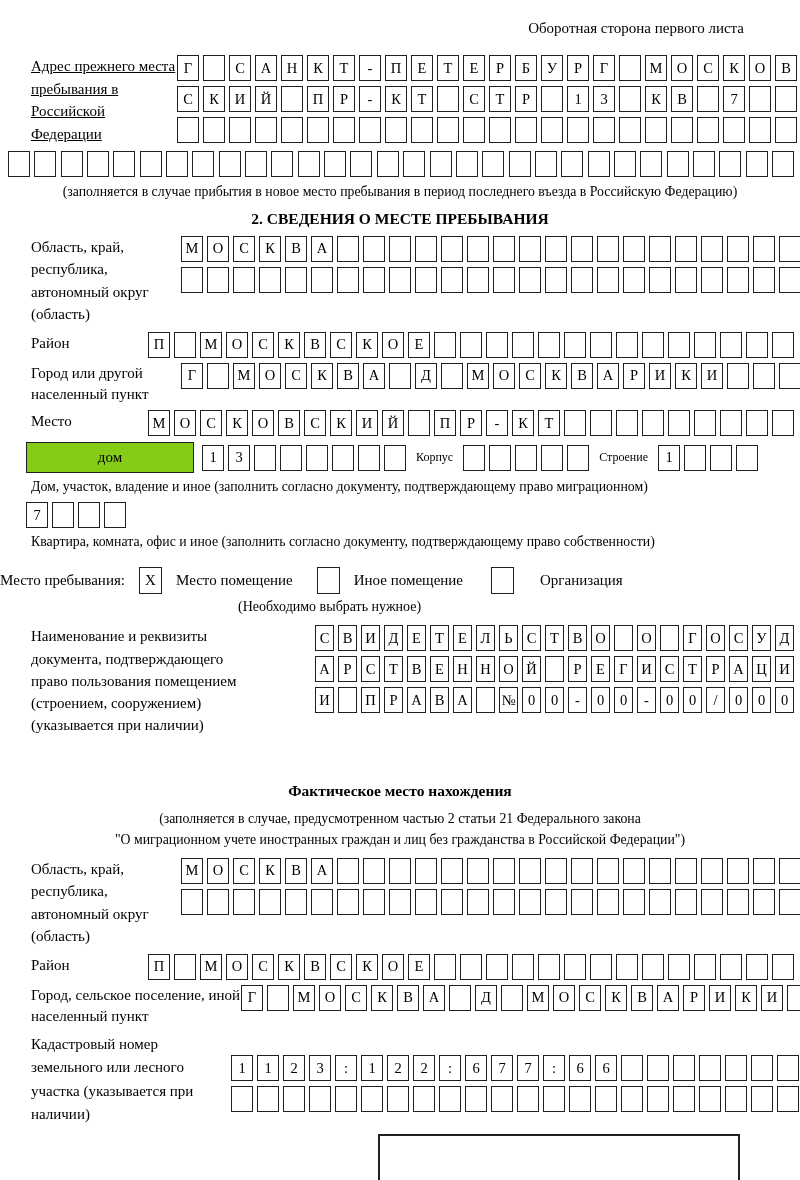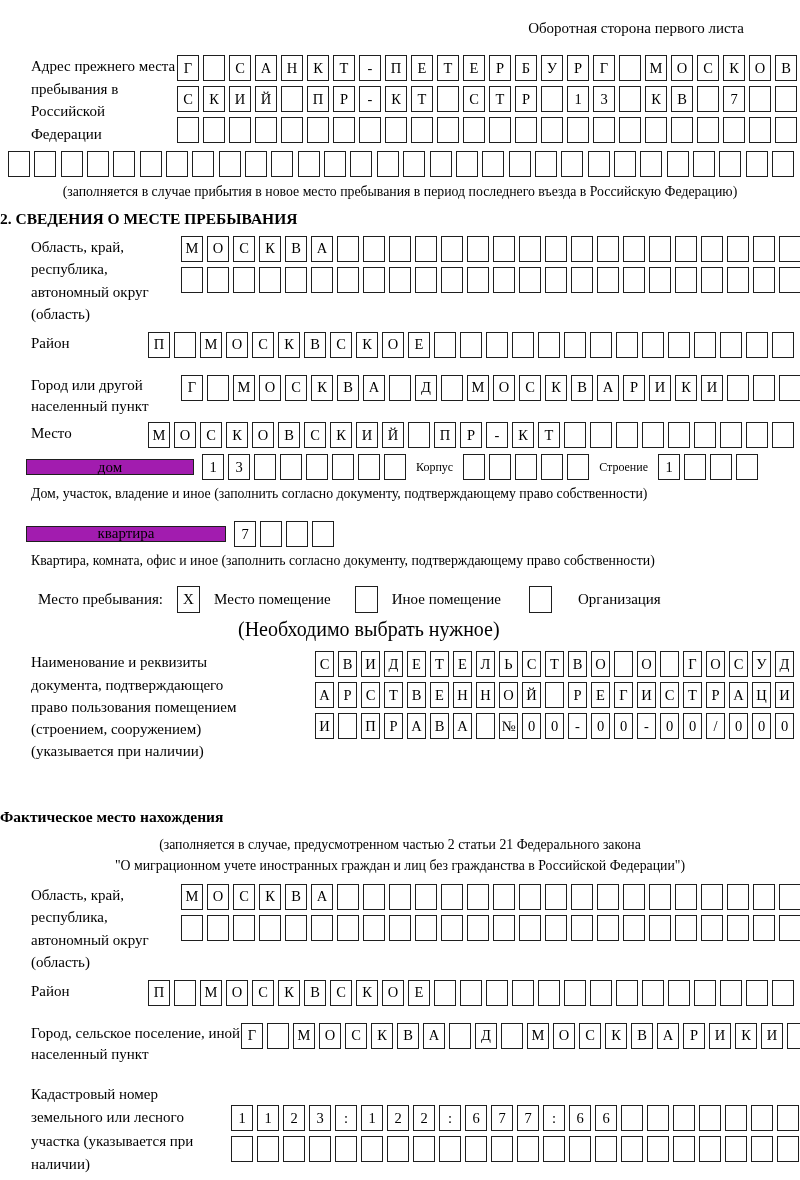--- a/index.html
+++ b/index.html
@@ -8,21 +8,21 @@
     width:800px; height:1180px; overflow:hidden;
     font-family:"Liberation Serif","DejaVu Serif",serif;
     color:#000; font-size:15px; position:relative;
   }
   .page { width:800px; height:1180px; padding-top:20px; }
 
   .hdr-note { text-align:right; padding-right:56px; font-size:15px; }
 
   .frow { display:flex; align-items:flex-start; padding-left:31px; padding-right:6px; }
   .lbl { font-size:15px; line-height:1.5; flex:0 0 auto; }
-  .lbl-prev { width:146px; }
+  .lbl-prev { width:146px;text-decoration:underline; }
   .lbl-region { width:150px; }
   .lbl-city2 { width:210px; line-height:1.45; }
   .lbl-cad { width:200px; line-height:1.55; }
   .lbl-doc { width:228px; line-height:1.48; }
 
   .cellrow { display:flex; gap:4px; margin-left:auto; }
   .cellstack { display:flex; flex-direction:column; gap:5px; margin-left:auto; }
   .cellstack .cellrow { margin-left:0; }
   .cell {
     width:22px; min-width:22px; height:26px;
@@ -30,44 +30,44 @@
     display:flex; align-items:center; justify-content:center;
     font-size:14.5px; line-height:1; background:#fff;
   }
   .doc-cells .cell { width:19px; min-width:19px; }
   .fullrow { padding:6px 6px 0 8px; }
   .fullrow .cellrow { margin-left:0; justify-content:space-between; width:100%; }
 
   .note { font-size:13.8px; line-height:1.35; }
   .note-c { text-align:center; margin-top:6px; }
   .note-l { padding-left:31px; margin-top:5px; }
-  .h-bold { font-weight:bold; font-size:15.5px; }
+  .h-bold { text-align:center; font-weight:bold; font-size:15.5px; }
 
   .inline-row { display:flex; align-items:center; gap:8px; padding-left:26px; }
   .wbox {
-    height:16px; border:1.6px solid #1f1f1f;
+    height:31px; border:1.6px solid #1f1f1f;
     display:flex; align-items:center; justify-content:center;
-    font-size:15px; background:#a21caf;
+    font-size:15px; background:#84cc16;
   }
   .box-house { width:168px; }
   .box-apt { width:200px; }
   .inline-lbl { font-size:12px; padding:0 2px; }
 
-  .stay-row { display:flex; align-items:center; padding-left:38px; gap:14px; margin-top:16px; }
+  .stay-row { display:flex; align-items:center; gap:14px; margin-top:16px; }
   .chk {
     width:23px; min-width:23px; height:27px; border:1.6px solid #1f1f1f;
     display:flex; align-items:center; justify-content:center; font-size:15px;
   }
-  .choose-note { font-size:20px; margin-top:5px; padding-left:238px; }
+  .choose-note { font-size:14px; margin-top:5px; padding-left:238px; }
 
   .stamp-wrap { width:438px; margin-left:auto; margin-right:22px; margin-top:8px;
     display:flex; flex-direction:column; align-items:center; }
   .stamp-box { width:362px; height:172px; border:2px solid #1f1f1f; background:#fff; }
 
-  .mt4{margin-top:4px}.mt5{margin-top:17px}.mt6{margin-top:6px}.mt8{margin-top:8px}
+  .mt4{margin-top:4px}.mt5{margin-top:5px}.mt6{margin-top:6px}.mt8{margin-top:8px}
   .mt10{margin-top:10px}
   .mt18{margin-top:18px}
   .cad-stack { margin-top:22px; }
 </style>
 </head>
 <body>
 
 <div class="page">
 
   <div class="hdr-note">Оборотная сторона первого листа</div>
@@ -364,24 +364,23 @@
         <div class="cell"></div>
       </div>
     <div class="inline-lbl">Строение</div>
     <div class="cellrow" style="margin-left:0">
         <div class="cell">1</div>
         <div class="cell"></div>
         <div class="cell"></div>
         <div class="cell"></div>
       </div>
   </div>
-  <div class="note note-l">Дом, участок, владение и иное (заполнить согласно документу, подтверждающему право собственности)</div>
+  <div class="note note-l">Дом, участок, владение и иное (заполнить согласно документу, подтверждающему право миграционном)</div>
 
   <div class="inline-row mt5">
-    <div class="wbox box-apt">квартира</div>
     <div class="cellrow" style="margin-left:0">
         <div class="cell">7</div>
         <div class="cell"></div>
         <div class="cell"></div>
         <div class="cell"></div>
       </div>
   </div>
   <div class="note note-l">Квартира, комната, офис и иное (заполнить согласно документу, подтверждающему право собственности)</div>
 
   <div class="stay-row">

